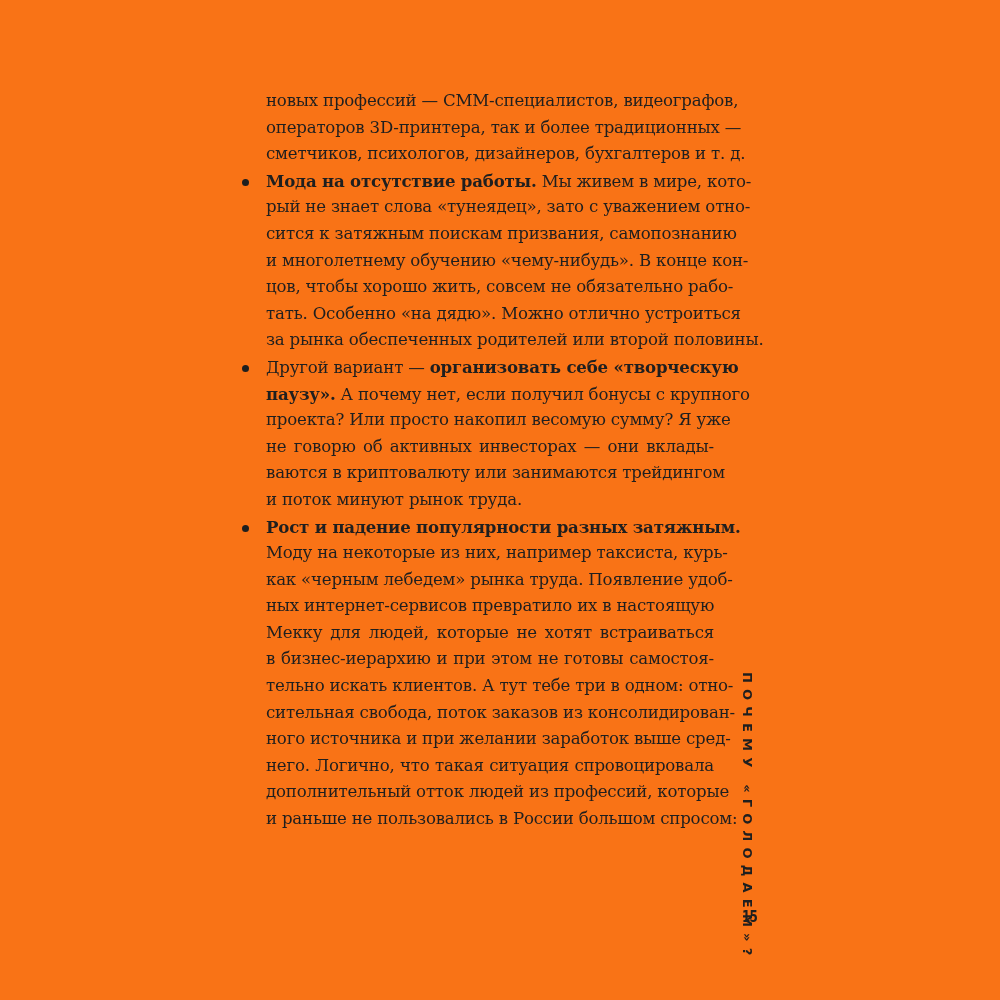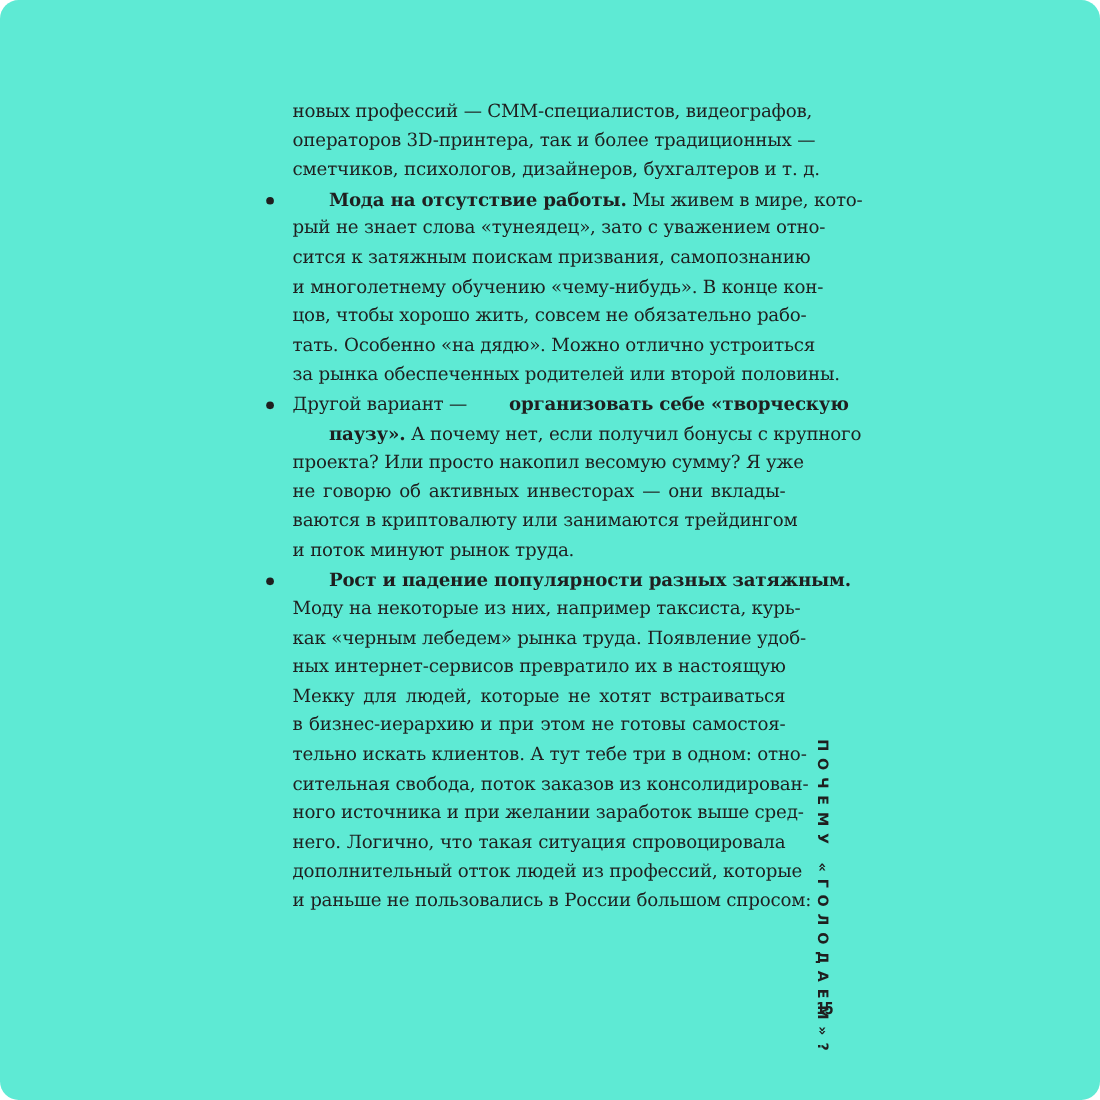--- a/index.html
+++ b/index.html
@@ -1,33 +1,33 @@
 <!DOCTYPE html>
 <html><head>
 <meta charset="utf-8">
 <style>
   html, body { margin: 0; padding: 0; background: #ffffff; }
   body { width: 1000px; height: 1000px; position: relative; overflow: hidden; }
   .page {
-    position: absolute; left: 0; top: 0; width: 1000px; height: 1000px; background: #5eead4; border-radius: 17px;
+    position: absolute; left: 0; top: 0; width: 1000px; height: 1000px; background: #f97316;
   }
   .text-block {
     position: absolute; left: 266px; top: 88px; width: 448px;
     font-family: "DejaVu Serif", "Liberation Serif", serif;
     font-size: 16.6px; line-height: 26.6px; color: #1f1f1f;
     text-align: justify; letter-spacing: -0.2px;
   }
   .line { display: block; white-space: nowrap; text-align: justify; text-align-last: justify; height: 26.6px; }
   .line.last { text-align-last: left; }
   .bullet-line { position: relative; }
   .bullet {
     position: absolute; left: -24px; top: 11px; width: 7px; height: 7px;
     background: #1f1f1f; border-radius: 50%;
   }
-  b { font-weight: bold; margin-left: 33px; }
+  b { font-weight: bold; }
   .side-header {
     position: absolute; left: 740px; top: 672px;
     writing-mode: vertical-rl;
     font-family: "DejaVu Sans", sans-serif; font-weight: bold; font-size: 13px;
     letter-spacing: 6.2px; color: #1f1f1f;
   }
   .page-number {
     position: absolute; left: 742px; top: 908px;
     font-family: "DejaVu Sans", sans-serif; font-weight: bold; font-size: 15px;
     color: #1f1f1f; letter-spacing: -1px; transform: scaleX(0.8); transform-origin: left;

